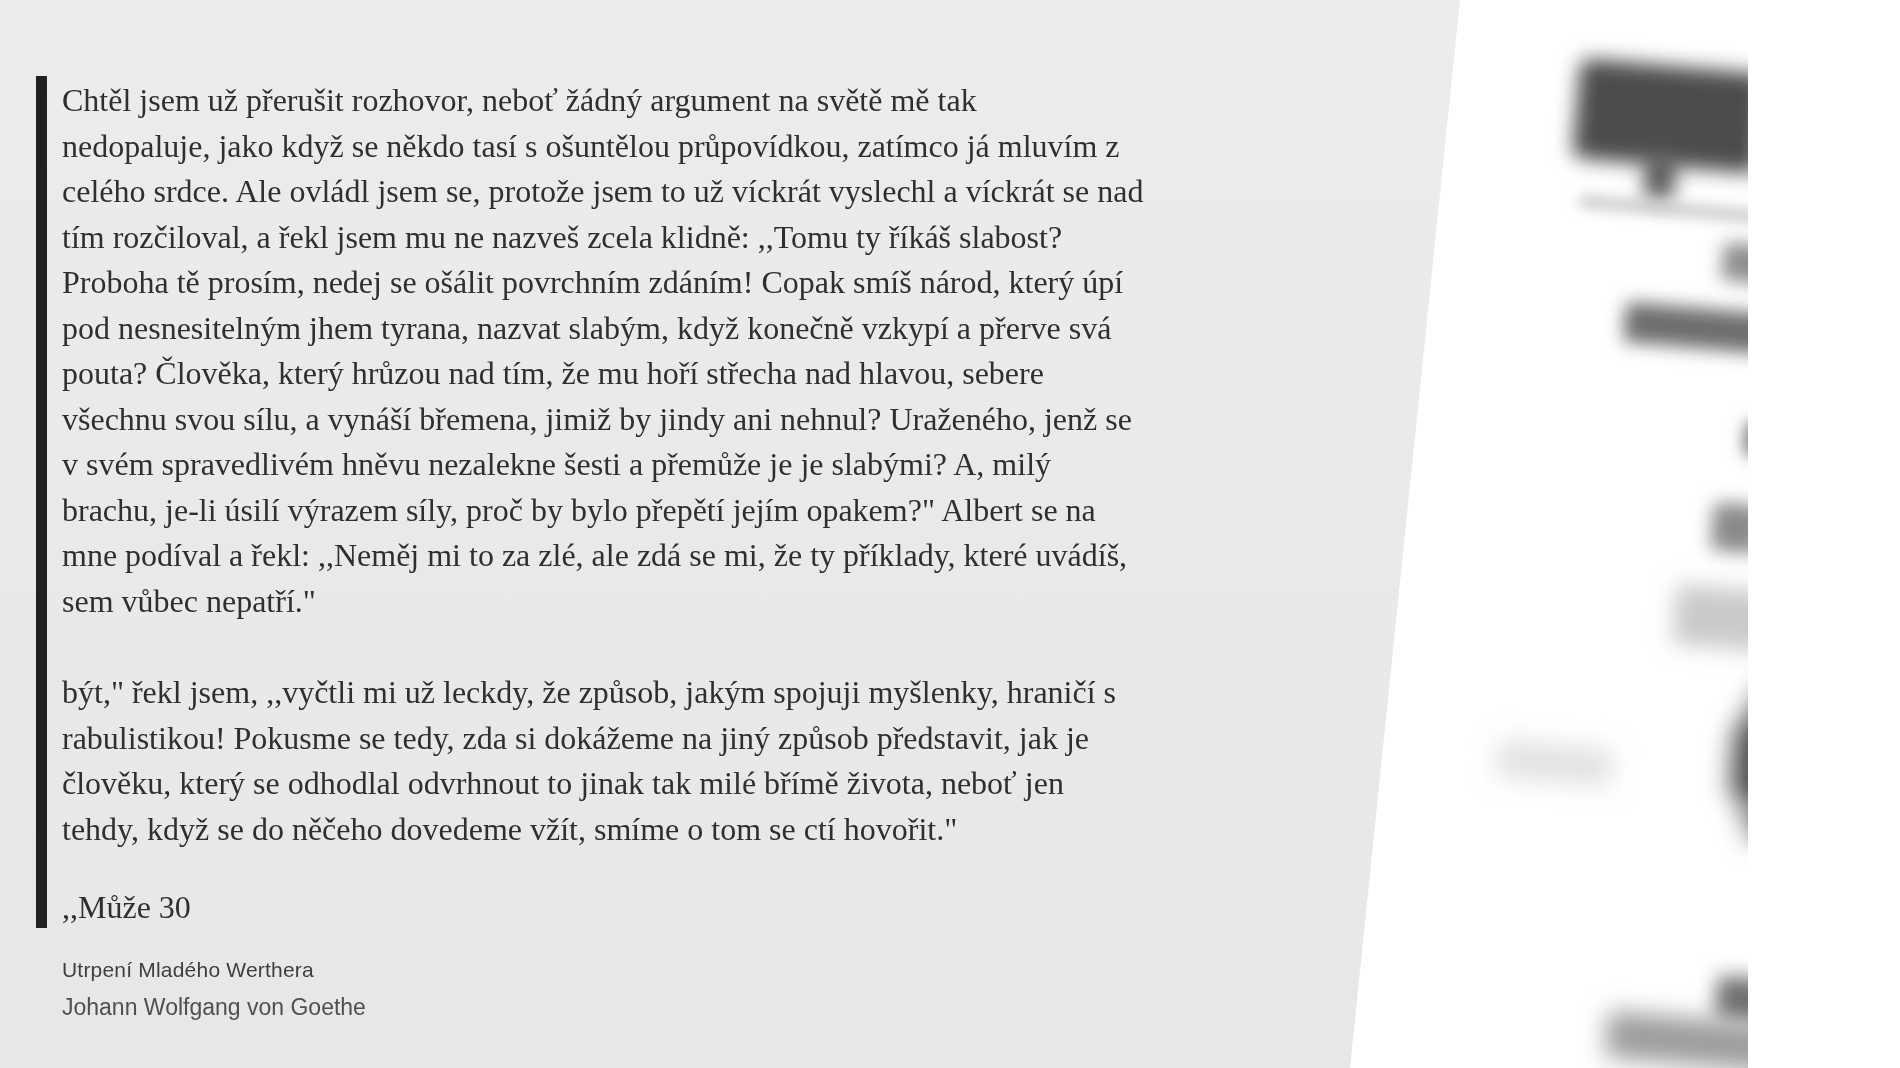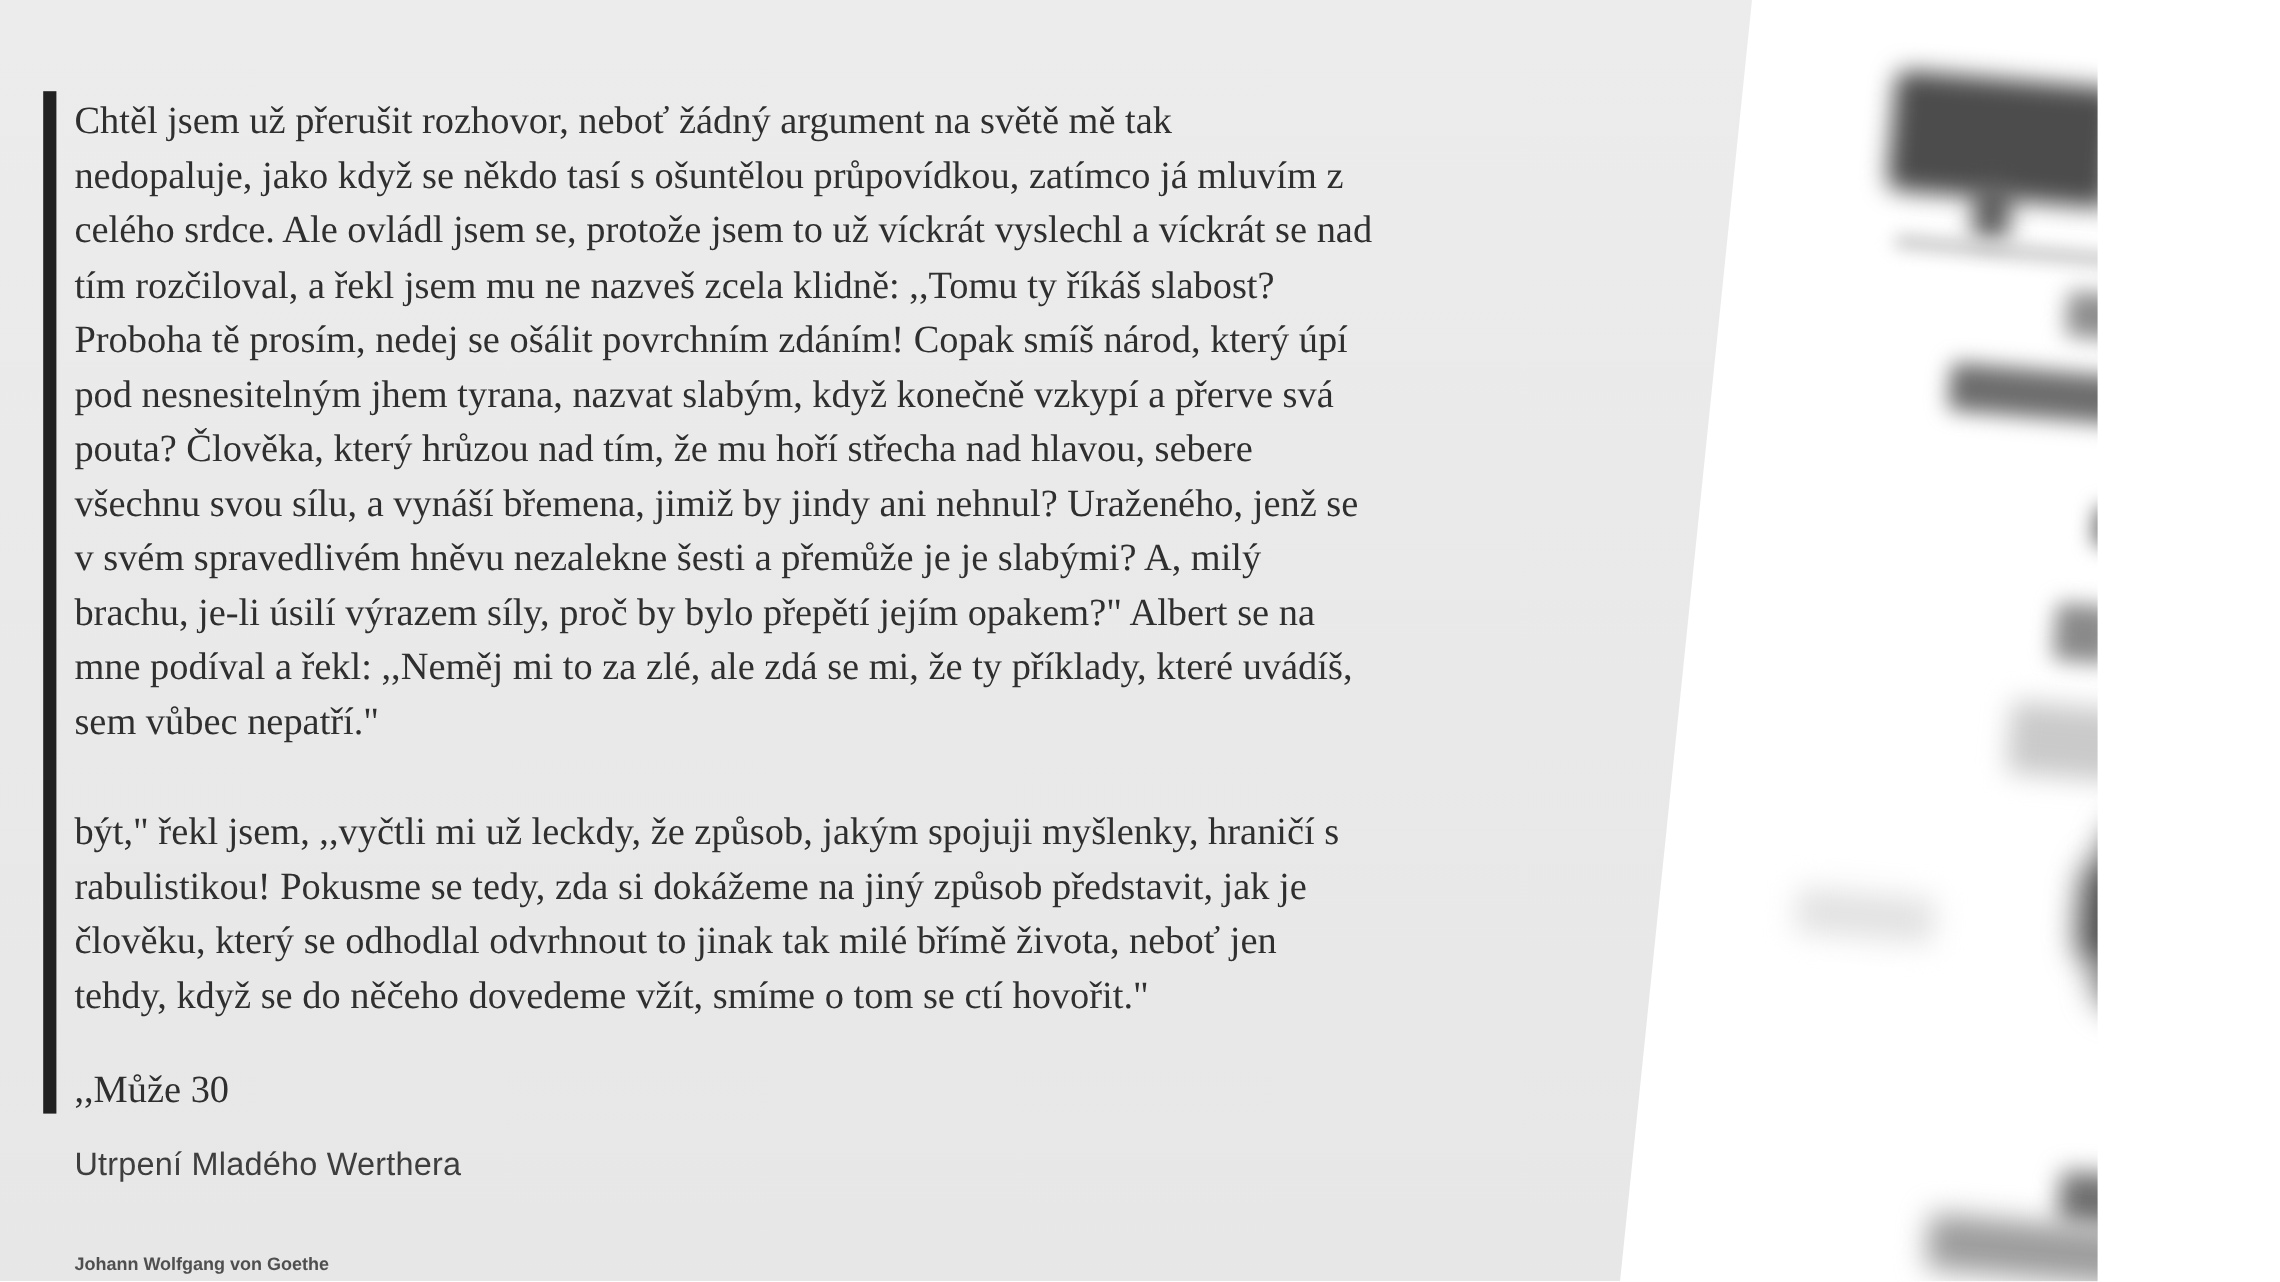--- a/index.html
+++ b/index.html
@@ -49,23 +49,23 @@
   
   .content{position:absolute;inset:0;z-index:3;}
   .accent-bar{position:absolute;left:36px;top:76px;width:11px;height:852px;background:var(--accent-bar-color);}
   .quote-text{position:absolute;left:62px;white-space:pre;
     font-family:"Liberation Serif","DejaVu Serif",serif;
     font-size:32px;line-height:45.5px;color:var(--quote-text-color);}
   .p1{top:78px;}
   .p2{top:670px;}
   .fragment{top:885px;}
   .book-title{position:absolute;left:62px;top:953px;
-    font-size:27px;line-height:34px;color:var(--title-color);letter-spacing:.2px;}
-  .book-author{position:absolute;left:62px;top:1043px;
-    font-size:15px;line-height:22px;color:var(--author-color);font-weight:bold;}
+    font-size:21px;line-height:34px;color:var(--title-color);letter-spacing:.2px;}
+  .book-author{position:absolute;left:62px;top:996px;
+    font-size:23px;line-height:22px;color:var(--author-color);}
 </style>
 </head>
 <body>
 
 <div class="stage">
 
   <div class="book-layer">
     <div class="b bp-top-text-1"></div>
     <div class="b bp-top-text-2"></div>
     <div class="b bp-title-word-1"></div>

